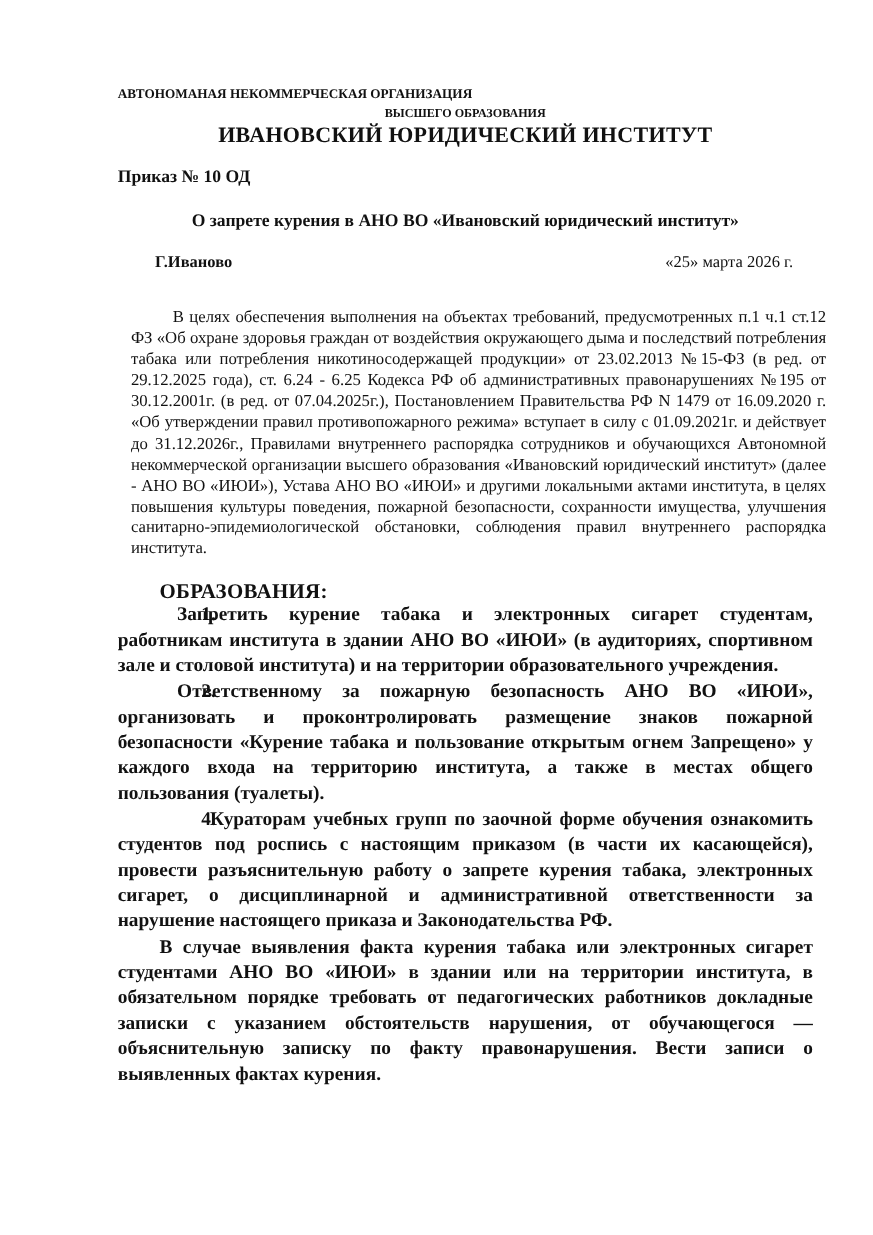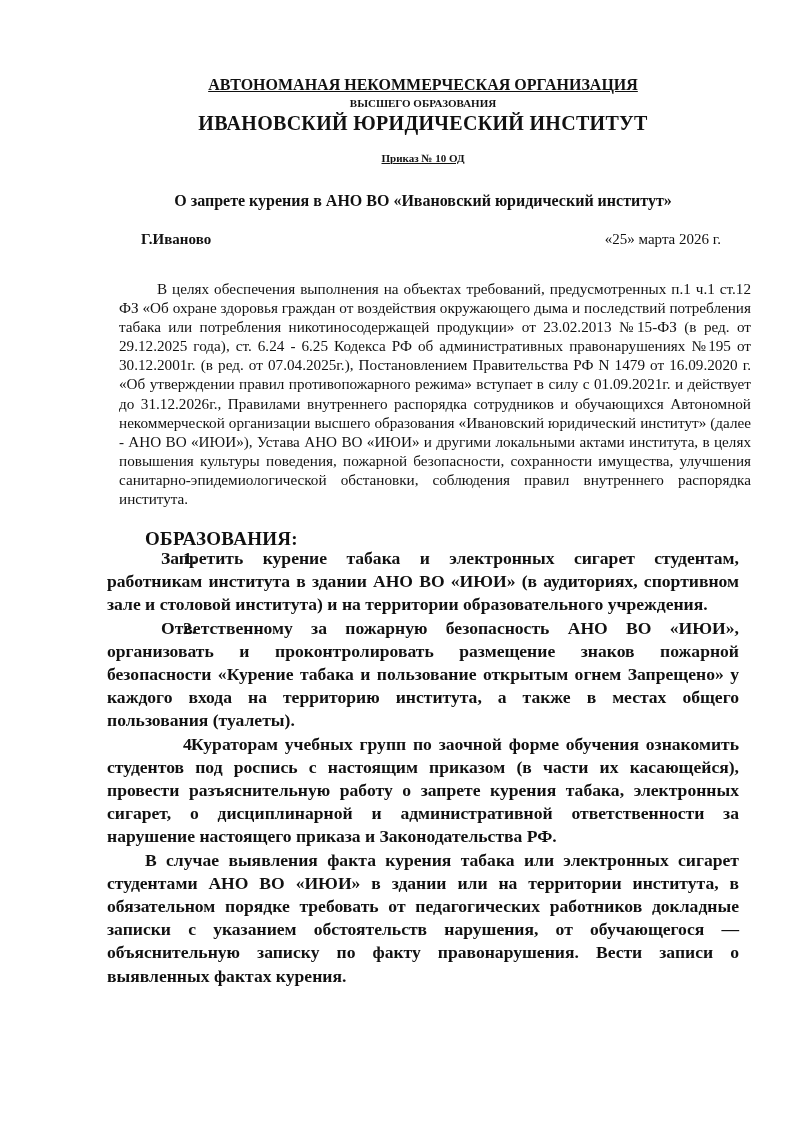--- a/index.html
+++ b/index.html
@@ -1,21 +1,21 @@
 <!DOCTYPE html>
 <html><head>
   <meta charset="utf-8">
   <style>
     html, body { margin: 0; padding: 0; background: #ffffff; }
     body { width: 794px; height: 1123px; position: relative; overflow: hidden; color: #111; font-family: "Liberation Serif", serif; }
     .page { position: absolute; left: 107px; top: 0; width: 632px; }
-    .org1 { position: absolute; left: 0; top: 76px; width: 632px; text-align: center; font-size: 16px; line-height: 18px; font-weight: bold; text-decoration: underline; }
+    .org1 { position: absolute; left: 0; top: 76px; width: 632px; text-align: left; font-size: 12px; line-height: 18px; font-weight: bold; }
     .org2 { position: absolute; left: 0; top: 94px; width: 632px; text-align: center; font-size: 11px; line-height: 18px; font-weight: bold; }
     .org3 { position: absolute; left: 0; top: 112px; width: 632px; text-align: center; font-size: 20px; line-height: 22px; font-weight: bold; letter-spacing: 0.3px; }
-    .order-no { position: absolute; left: 0; top: 152px; width: 632px; text-align: center; font-size: 11px; font-weight: bold; text-decoration: underline; }
+    .order-no { position: absolute; left: 0; top: 152px; width: 632px; text-align: left; font-size: 16px; font-weight: bold; }
     .order-title { position: absolute; left: 0; top: 192px; width: 632px; text-align: center; font-size: 16px; font-weight: bold; }
     .city { position: absolute; left: 34px; top: 231px; font-size: 15px; font-weight: bold; }
     .date { position: absolute; right: 18px; top: 231px; font-size: 15px; }
     .preamble { position: absolute; left: 34px; top: 267px; width: 705px; left: 0; font-size: 15.2px; line-height: 19.1px; text-align: justify; text-indent: 38px; margin: 12px; }
     .orders-heading { position: absolute; left: 38px; top: 528px; font-size: 19px; font-weight: bold; letter-spacing: 0.3px; }
     .orders { position: absolute; left: 0; top: 547px; width: 632px; font-size: 17.6px; line-height: 23.2px; }
     .orders p { margin: 0; text-align: justify; text-indent: 38px; font-weight: bold; }
     .num { display: inline-block; }
     .num.short { width: 16px; }
     .num.wide { width: 46px; }

